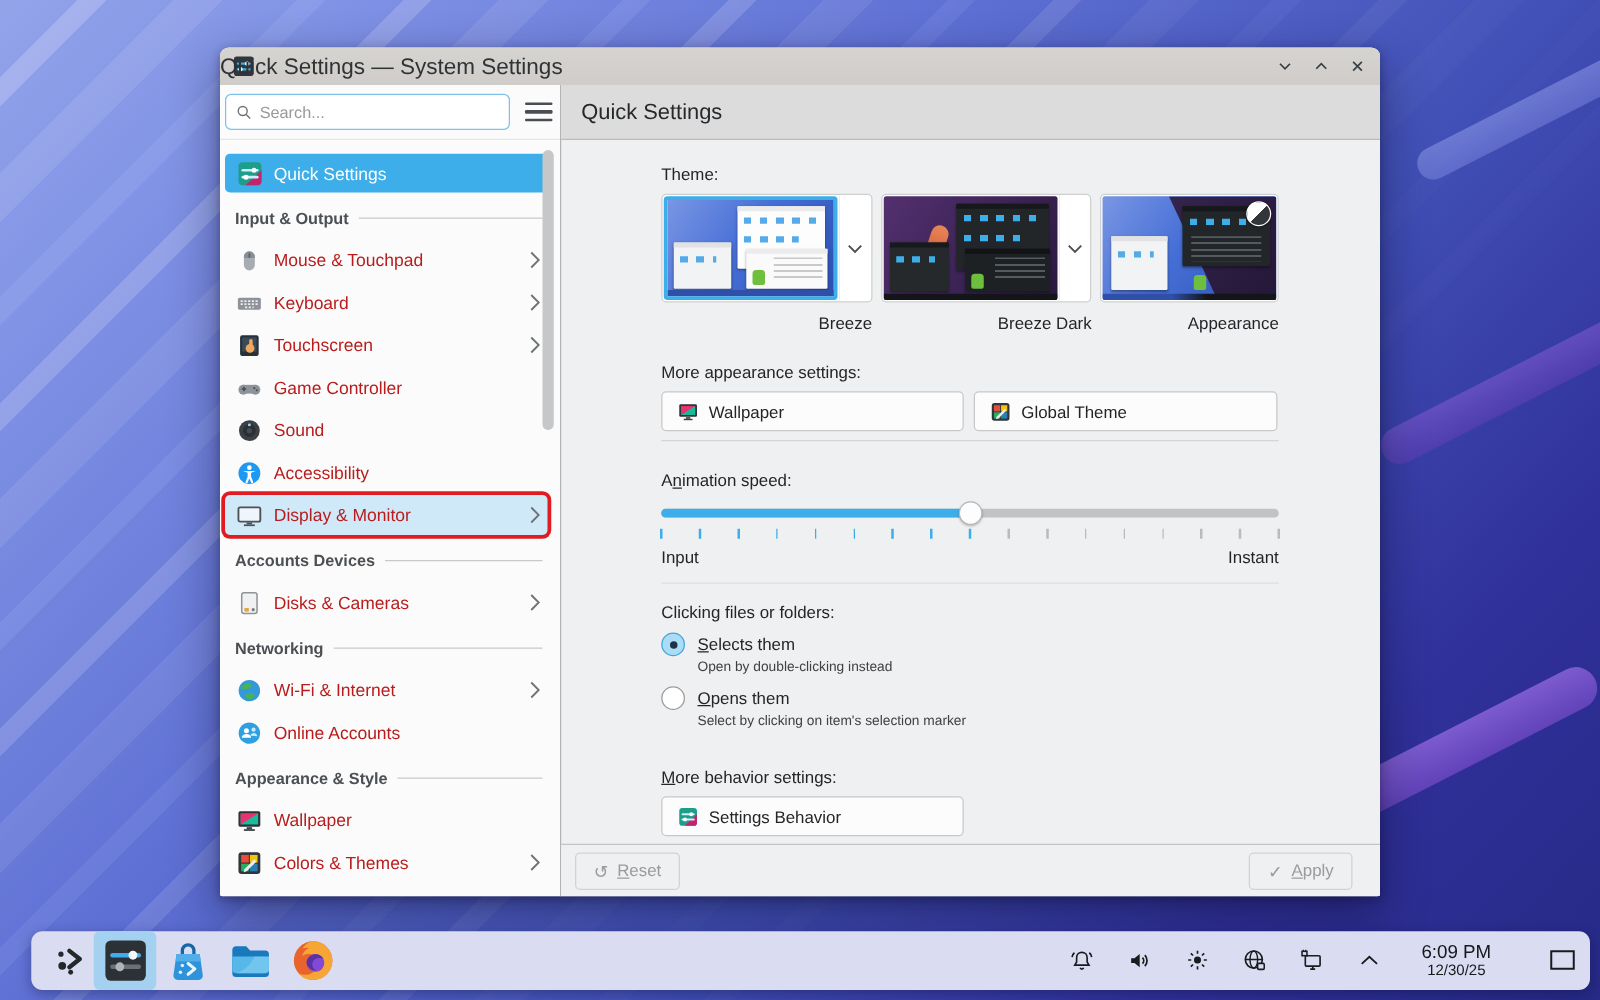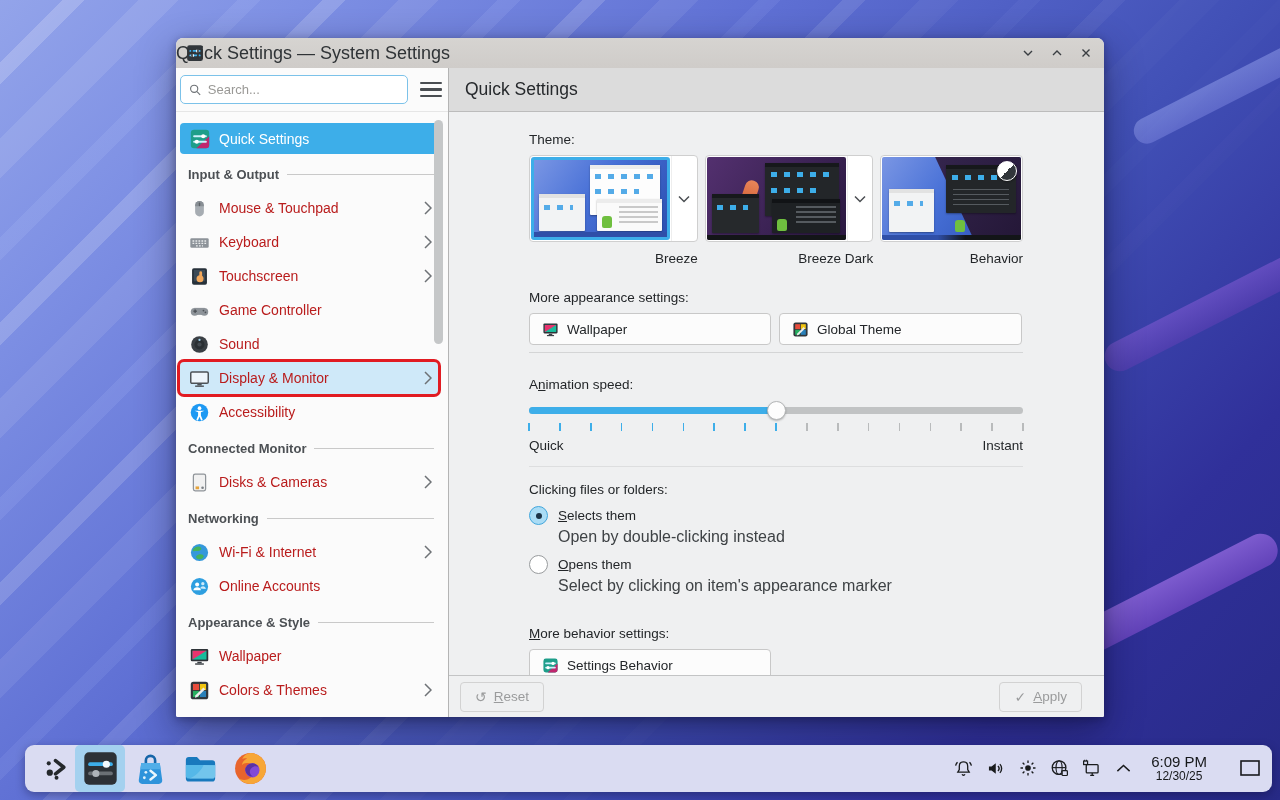--- a/index.html
+++ b/index.html
@@ -123,39 +123,39 @@
   .tick { position:absolute; top:0; width:1.6px; height:8px; background:#b9bbbc; }
   .tick.on { background:#3daee9; }
   .slider-ends { display:flex; justify-content:space-between; margin-top:6px; font-size:13.5px; }
 
   
   .radio-zone { margin-top:15px; }
   .radio-opt { display:flex; align-items:center; gap:10px; margin-top:9px; }
   .rdot { width:19px; height:19px; border-radius:50%; flex:none; background:#fff; border:1px solid #999c9e; position:relative; }
   .rdot.on { background:#aadcf5; border:1px solid #41a6dc; }
   .rdot.on::after { content:""; position:absolute; left:5.5px; top:5.5px; width:6px; height:6px; border-radius:50%; background:#1c3347; }
-  .radio-desc { margin:3px 0 0 29px; font-size:16px; color:#3e4245; }
+  .radio-desc { margin:3px 0 0 29px; font-size:11px; color:#3e4245; }
 
   .behavior-zone { margin-top:31px; }
 
   
   .main-footer { height:42px; flex:none; border-top:1px solid #c3c4c5; display:flex; align-items:center;
     justify-content:space-between; padding:0 22px 0 11px; background:#eff0f1; }
   .fbtn { height:30px; border:1px solid #d2d2d2; border-radius:4px; background:transparent;
     display:flex; align-items:center; gap:7px; padding:0 14px; font-size:13.5px; color:#9a9b9c; cursor:default; }
   .fbtn .gicon { font-size:14px; line-height:1; color:#9a9b9c; }
 
   
   .panel { position:absolute; left:25px; top:745px; width:1247px; height:47px; border-radius:9px;
     background:#dadcf2; box-shadow:0 3px 10px rgba(10,10,40,.35); display:flex; align-items:center; padding:0 10px; }
   .launcher { width:40px; height:40px; display:flex; align-items:center; justify-content:center; }
   .task { width:50px; height:47px; display:flex; align-items:center; justify-content:center; border-radius:5px; }
   .task.active { background:#a4d1ef; }
   .task svg, .task .appsq { width:37px; height:37px; }
-  .tray { margin-left:auto; display:flex; align-items:center; gap:11px; }
+  .tray { margin-left:auto; display:flex; align-items:center; gap:25px; }
   .tray .ticon { width:21px; height:21px; display:flex; align-items:center; justify-content:center; }
   .clock { text-align:center; color:#16181a; margin-left:6px; line-height:1.15; }
   .clock .time { font-size:15px; }
   .clock .date { font-size:12px; }
   .showdesk { margin-left:20px; width:24px; height:21px; display:flex; align-items:center; justify-content:center; }
 </style>
 </head>
 <body>
 
 <div class="desktop">
@@ -304,49 +304,49 @@
             <svg viewBox="0 0 24 24" width="21" height="21">
                 <circle cx="12" cy="12" r="9.5" fill="#3b4045"></circle>
                 <circle cx="12" cy="12" r="5.8" fill="#2b3034"></circle>
                 <circle cx="12" cy="12" r="2.4" fill="#454b51"></circle>
                 <circle cx="12" cy="6.8" r="1.3" fill="#9fd4ee"></circle>
               </svg>
           </span>
           <span class="slbl">Sound</span>
         </div>
 
+        <div class="srow">
+          <span class="sic">
+            <svg viewBox="0 0 24 24" width="21" height="21">
+                <circle cx="12" cy="12" r="10" fill="#1d99f3"></circle>
+                <circle cx="12" cy="7" r="2.1" fill="#fff"></circle>
+                <path d="M6.3 10.1h11.4l-4.1 1.5v3.8l1.9 4.6a1 1 0 0 1-1.8.8L12 16.9l-1.7 3.9a1 1 0 0 1-1.8-.8l1.9-4.6v-3.8z" fill="#fff"></path>
+              </svg>
+          </span>
+          <span class="slbl">Accessibility</span>
+        </div>
+
         <div class="srow hovered annotated">
           <span class="sic">
             <svg viewBox="0 0 24 24" width="21" height="21">
                 <rect x="2" y="4.5" width="20" height="13" rx="1.5" fill="#eef5fb" stroke="#4d5257" stroke-width="1.7"></rect>
                 <rect x="9.5" y="18.2" width="5" height="1.8" fill="#4d5257"></rect>
                 <rect x="7" y="20" width="10" height="1.6" fill="#4d5257"></rect>
               </svg>
           </span>
           <span class="slbl">Display &amp; Monitor</span>
           <span class="chev">
               <svg viewBox="0 0 8 14" width="8" height="14">
                 <path d="M1 1l6 6-6 6" fill="none" stroke="#6e7276" stroke-width="1.5"></path>
               </svg>
             </span>
         </div>
 
-        <div class="srow">
-          <span class="sic">
-            <svg viewBox="0 0 24 24" width="21" height="21">
-                <circle cx="12" cy="12" r="10" fill="#1d99f3"></circle>
-                <circle cx="12" cy="7" r="2.1" fill="#fff"></circle>
-                <path d="M6.3 10.1h11.4l-4.1 1.5v3.8l1.9 4.6a1 1 0 0 1-1.8.8L12 16.9l-1.7 3.9a1 1 0 0 1-1.8-.8l1.9-4.6v-3.8z" fill="#fff"></path>
-              </svg>
-          </span>
-          <span class="slbl">Accessibility</span>
-        </div>
-
         <div class="shead">
-          <span class="stitle">Connected Monitor</span>
+          <span class="stitle">Accounts Devices</span>
             <span class="line"></span>
         </div>
 
         <div class="srow">
           <span class="sic">
             <svg viewBox="0 0 24 24" width="21" height="21">
                 <rect x="5" y="2.5" width="14" height="19" rx="2" fill="#f1f1f1" stroke="#8f9499" stroke-width="1.4"></rect>
                 <rect x="7.5" y="16.5" width="4" height="3.2" fill="#e5a33c"></rect>
                 <circle cx="15.5" cy="18" r="1.5" fill="#7a7f84"></circle>
               </svg>
@@ -516,21 +516,21 @@
               <div class="moon-badge"></div>
               <div class="mini-bar" style="background:linear-gradient(90deg,#2f4fa8 40%,#131518 60%)"></div>
             </div>
               </div>
           </div>
         </div>
 
         <div class="tlabels">
           <span class="tl" style="width:169px">Breeze</span>
           <span class="tl" style="width:169px;margin-left:7px">Breeze Dark</span>
-          <span class="tl" style="width:143px;margin-left:7px">Behavior</span>
+          <span class="tl" style="width:143px;margin-left:7px">Appearance</span>
         </div>
 
         <div class="flabel" style="margin-top:24px">More appearance settings:</div>
         <div class="btn-row">
           <div class="pushbtn w242">
             <span class="bic">
               <svg viewBox="0 0 24 24" width="17" height="17">
                   <rect x="2" y="3.5" width="20" height="14" rx="1.5" fill="#2e3338"></rect>
                   <rect x="4" y="5.5" width="16" height="10" fill="#18bc9c"></rect>
                   <path d="M4 5.5h16L4 15.5z" fill="#e8336e"></path>
@@ -577,39 +577,39 @@
               <span class="tick" style="left: calc(56.25% - 0.8px);"></span>
               <span class="tick" style="left: calc(62.5% - 0.8px);"></span>
               <span class="tick" style="left: calc(68.75% - 0.8px);"></span>
               <span class="tick" style="left: calc(75% - 0.8px);"></span>
               <span class="tick" style="left: calc(81.25% - 0.8px);"></span>
               <span class="tick" style="left: calc(87.5% - 0.8px);"></span>
               <span class="tick" style="left: calc(93.75% - 0.8px);"></span>
               <span class="tick" style="left: calc(100% - 0.8px);"></span>
             </div>
           <div class="slider-ends">
-            <span>Quick</span>
+            <span>Input</span>
             <span>Instant</span>
           </div>
         </div>
 
         <div class="sep faint" style="margin-top:13px"></div>
 
         <div class="radio-zone">
           <div class="flabel">Clicking files or folders:</div>
           <div class="radio-opt">
             <span class="rdot on"></span>
             <span><u>S</u>elects them</span>
           </div>
           <div class="radio-desc">Open by double-clicking instead</div>
           <div class="radio-opt">
             <span class="rdot"></span>
             <span><u>O</u>pens them</span>
           </div>
-          <div class="radio-desc">Select by clicking on item's appearance marker</div>
+          <div class="radio-desc">Select by clicking on item's selection marker</div>
         </div>
 
         <div class="behavior-zone">
           <div class="flabel"><u>M</u>ore behavior settings:</div>
           <div class="btn-row">
             <div class="pushbtn w242">
               <span class="bic">
                 <svg viewBox="0 0 24 24" width="17" height="17">
                     <rect x="2" y="2" width="20" height="20" rx="3.5" fill="#1e9e8a"></rect>
                     <path d="M22 9v9.5a3.5 3.5 0 0 1-3.5 3.5H8z" fill="#c0266e"></path>

